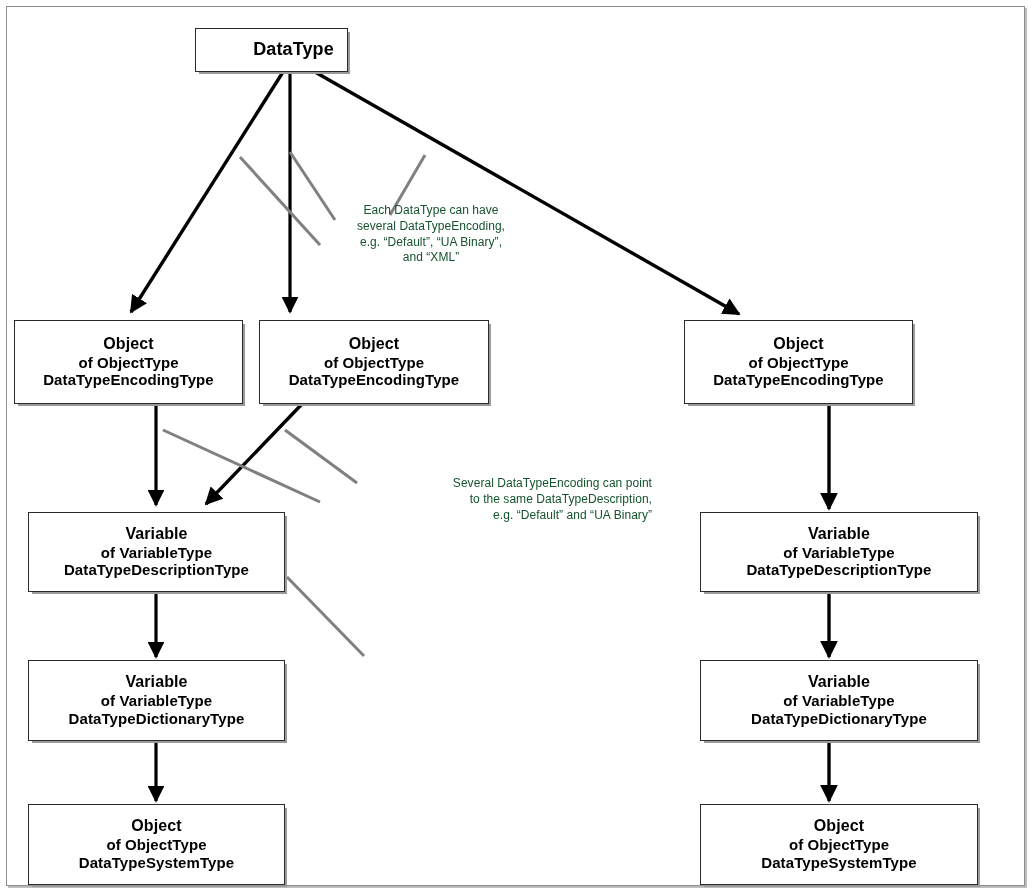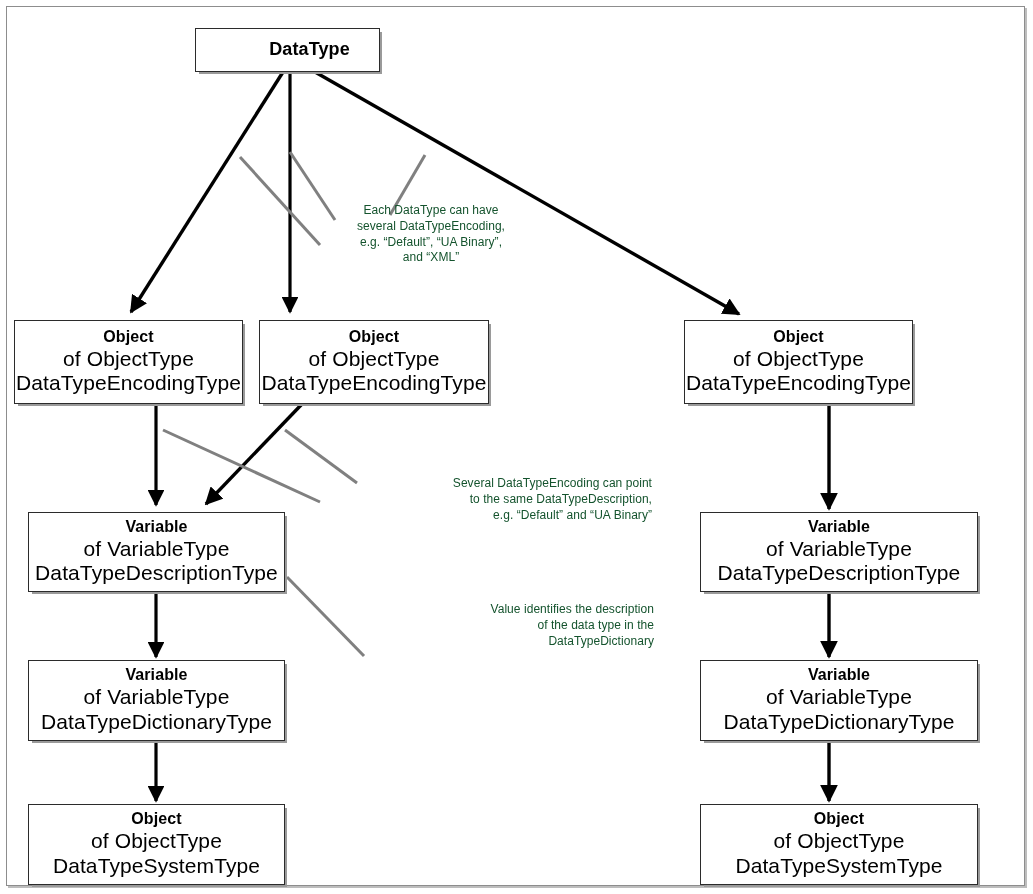--- a/index.html
+++ b/index.html
@@ -63,22 +63,22 @@
     text-align: center;
     color: #000000;
     line-height: 1.18;
   }
   .node .n-title {
     font-weight: bold;
     font-size: 16px;
     letter-spacing: 0.1px;
   }
   .node .n-line {
-    font-weight: normal;
-    font-size: 21px;
+    font-weight: bold;
+    font-size: 15px;
     letter-spacing: 0.1px;
   }
   .node.root .n-title {
     font-size: 18px;
   }
   
   .note {
     position: absolute;
     color: #14532d;
     font-size: 12px;
@@ -125,21 +125,21 @@
     <line x1="240" y1="157" x2="320" y2="245" stroke="#808080" stroke-width="3"></line>
     <line x1="290" y1="152" x2="335" y2="220" stroke="#808080" stroke-width="3"></line>
     <line x1="425" y1="155" x2="390" y2="215" stroke="#808080" stroke-width="3"></line>
 
     <line x1="163" y1="430" x2="320" y2="502" stroke="#808080" stroke-width="3"></line>
     <line x1="285" y1="430" x2="357" y2="483" stroke="#808080" stroke-width="3"></line>
 
     <line x1="287" y1="577" x2="364" y2="656" stroke="#808080" stroke-width="3"></line>
   </svg>
 
-  <div class="node root" style="left:195px; top:28px; width:185px; height:44px;padding-left:44px;">
+  <div class="node root" style="left:195px; top:28px; width:153px; height:44px;padding-left:44px;">
     <div class="n-title">DataType</div>
   </div>
 
   <div class="node" style="left:14px; top:320px; width:229px; height:84px;">
     <div class="n-title">Object</div>
     <div class="n-line">of ObjectType</div>
     <div class="n-line">DataTypeEncodingType</div>
   </div>
 
   <div class="node" style="left:259px; top:320px; width:230px; height:84px;">
@@ -192,17 +192,14 @@
 
   <div class="note center" style="left:306px; top:203px; width:250px;">Each DataType can have
 several DataTypeEncoding,
 e.g. “Default”, “UA Binary”,
 and “XML”</div>
 
   <div class="note left" style="left:322px; top:476px; width:330px;">Several DataTypeEncoding can point
 to the same DataTypeDescription,
 e.g. “Default” and “UA Binary”</div>
 
-  <div class="note left" style="left:364px; top:602px; width:290px;">Value identifies the description
-of the data type in the
-DataTypeDictionary</div>
 
 </div>
 
 </body></html>

